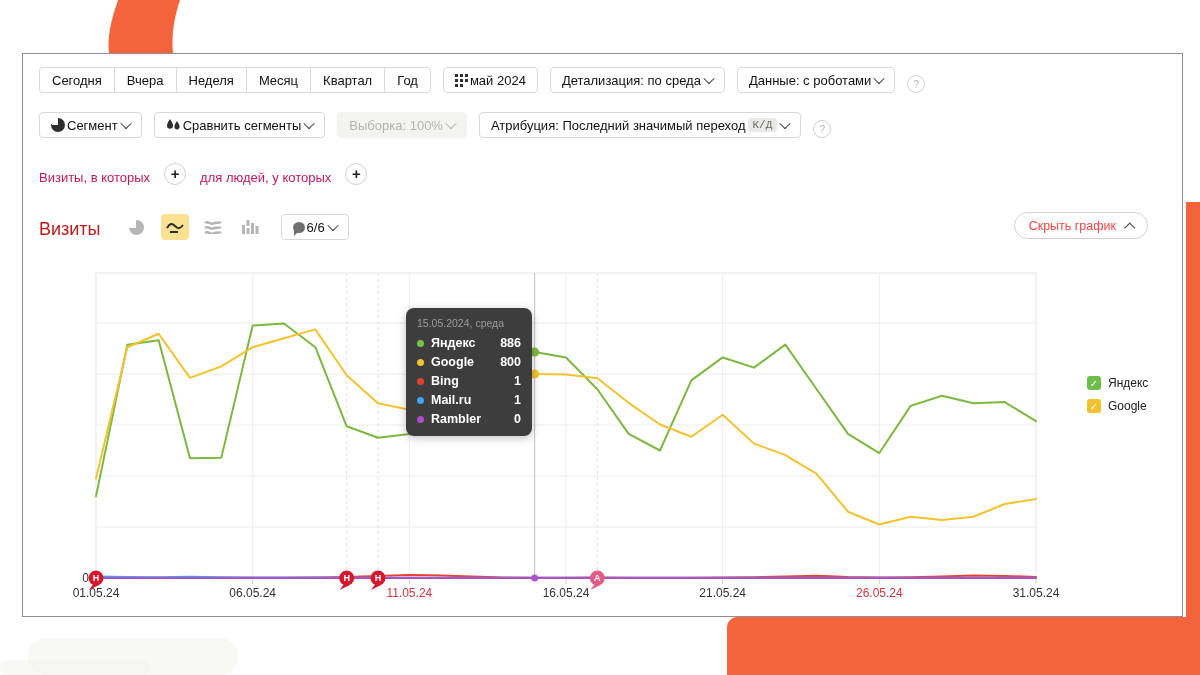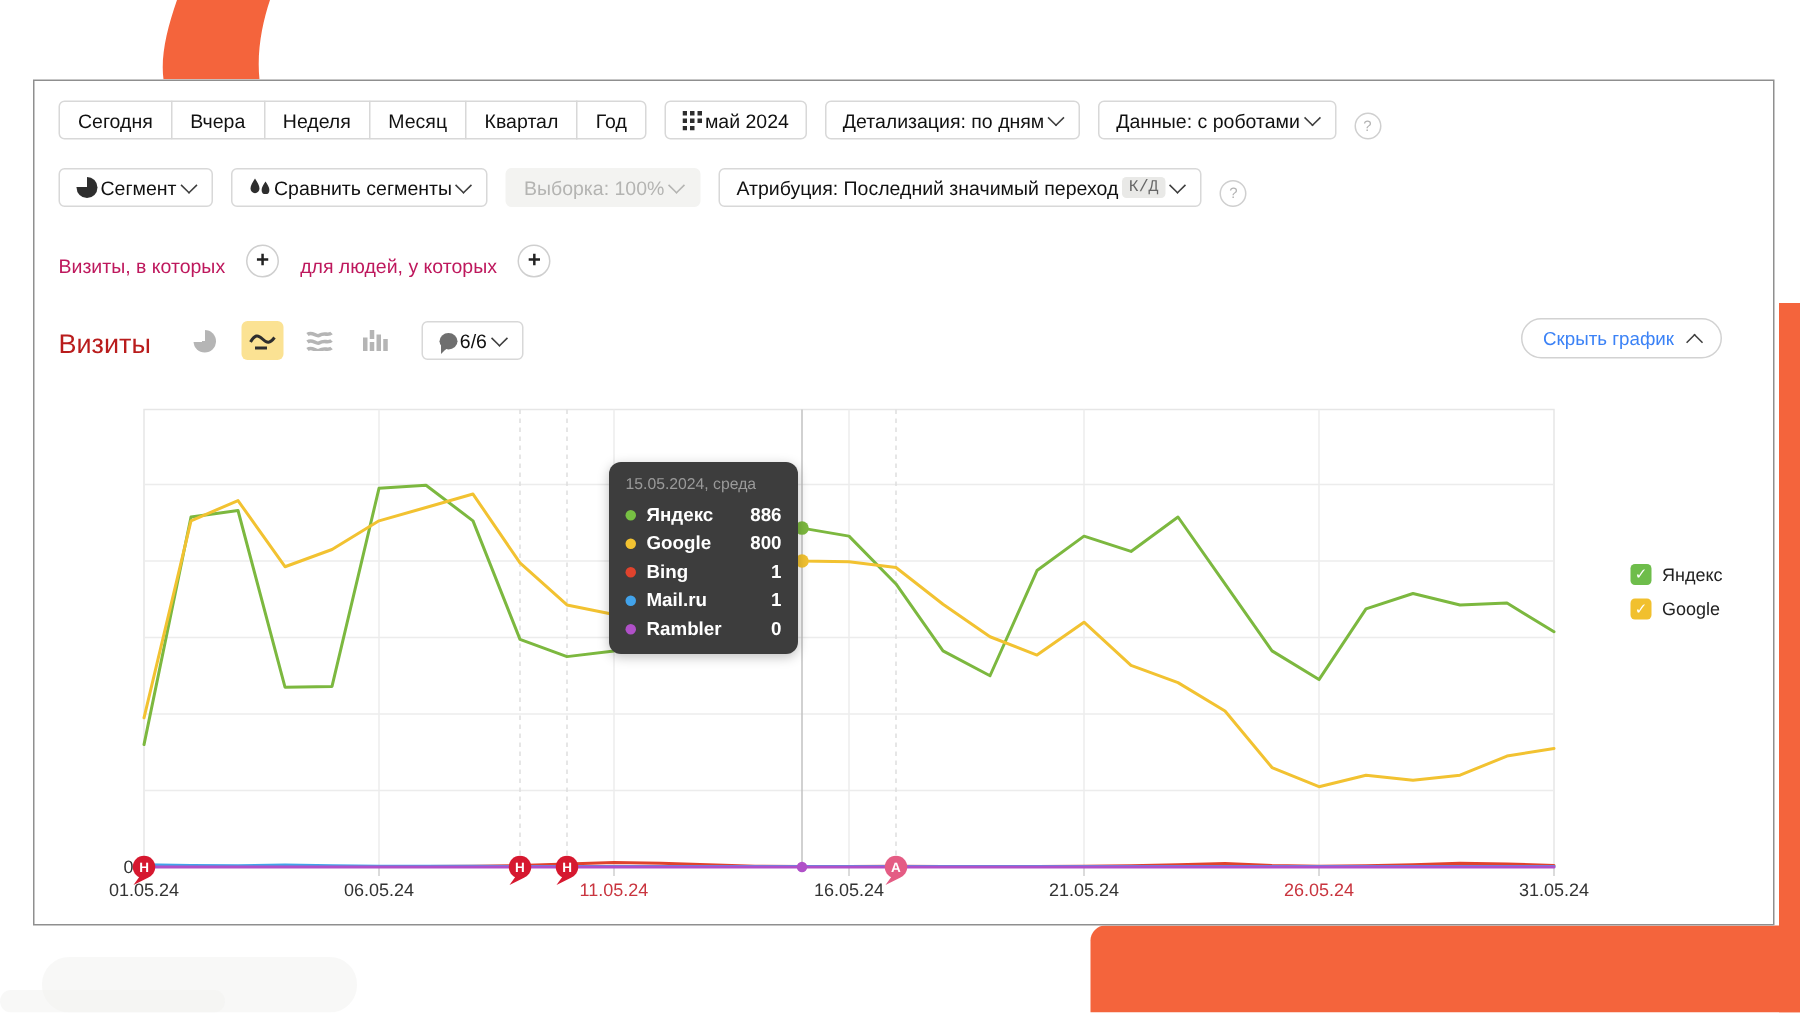--- a/index.html
+++ b/index.html
@@ -31,21 +31,21 @@
         justify-content:center;cursor:pointer;line-height:1;padding:0 0 2px 0;}
   .vis-title{font-size:18px;color:#b91c1c;margin-right:12px;}
   .cicon{display:inline-flex;align-items:center;justify-content:center;width:28px;height:26px;
         border-radius:4px;cursor:pointer;}
   .cicon.sel{background:#fbe293;}
   .pie14{width:14px;height:14px;border-radius:50%;background:conic-gradient(#2e2e2e 0 275deg,#fff 275deg 360deg);display:inline-block;}
   .pie16g{width:15px;height:15px;border-radius:50%;background:conic-gradient(#b5b5b5 0 265deg,#fff 265deg 360deg);display:inline-block;}
   .bubble{width:12px;height:11px;background:#6f6f6f;border-radius:50% 50% 50% 50%;position:relative;display:inline-block;}
   .bubble:after{content:"";position:absolute;left:1px;bottom:-3px;border:3px solid transparent;border-top-color:#6f6f6f;border-left-color:#6f6f6f;}
   .pill{border:1px solid #d2d2d2;border-radius:15px;background:#fff;height:27px;padding:4px 14px;
-        display:inline-flex;align-items:center;gap:7px;font-size:12.5px;color:#3b82f6;cursor:pointer;font-family:inherit;}
+        display:inline-flex;align-items:center;gap:7px;font-size:12.5px;color:#ef4444;cursor:pointer;font-family:inherit;}
   .chart-wrap{position:absolute;left:38px;top:209px;width:1000px;height:350px;}
   svg text{font-family:"Liberation Sans","DejaVu Sans",sans-serif;}
   .tooltip{position:absolute;left:383px;top:210px;width:104px;background:#3d3d3d;border-radius:8px;
         padding:9px 11px 10px 11px;box-shadow:0 2px 8px rgba(0,0,0,.25);z-index:5;margin-top:44px;}
   .tt-title{color:#9a9a9a;font-size:10.5px;margin-bottom:7px;}
   .tt-row{display:flex;align-items:center;font-size:12.5px;color:#fff;font-weight:700;margin-top:5px;}
   .tt-dot{width:7px;height:7px;border-radius:50%;margin-right:7px;flex:none;}
   .tt-name{flex:1;}
   .tt-val{text-align:right;}
   .legend{position:absolute;left:1064px;top:322px;display:flex;flex-direction:column;gap:9px;}
@@ -85,21 +85,21 @@
           <rect x="0" y="5" width="3" height="3"></rect>
             <rect x="5" y="5" width="3" height="3"></rect>
             <rect x="10" y="5" width="3" height="3"></rect>
           <rect x="0" y="10" width="3" height="3"></rect>
             <rect x="5" y="10" width="3" height="3"></rect>
         </g>
       </svg>
       <span>май 2024</span>
     </button>
     <button class="btn">
-      <span>Детализация: по дням</span>
+      <span>Детализация: по среда</span>
       <span class="chev"></span>
     </button>
     <button class="btn">
       <span>Данные: с роботами</span>
       <span class="chev"></span>
     </button>
     <span class="help">?</span>
   </div>
 
   <div class="row" style="top:58px;">

